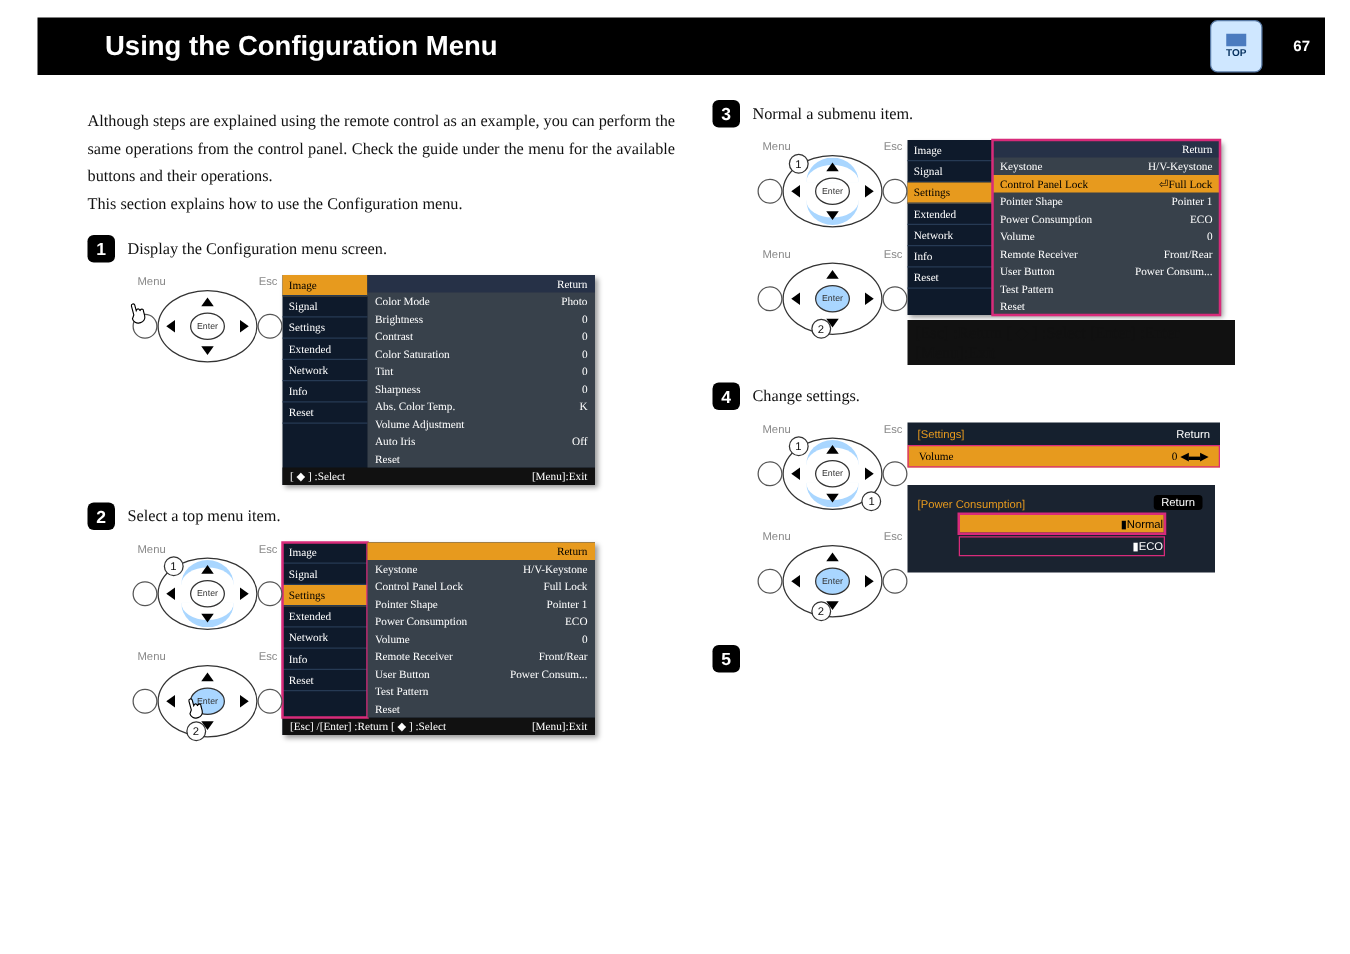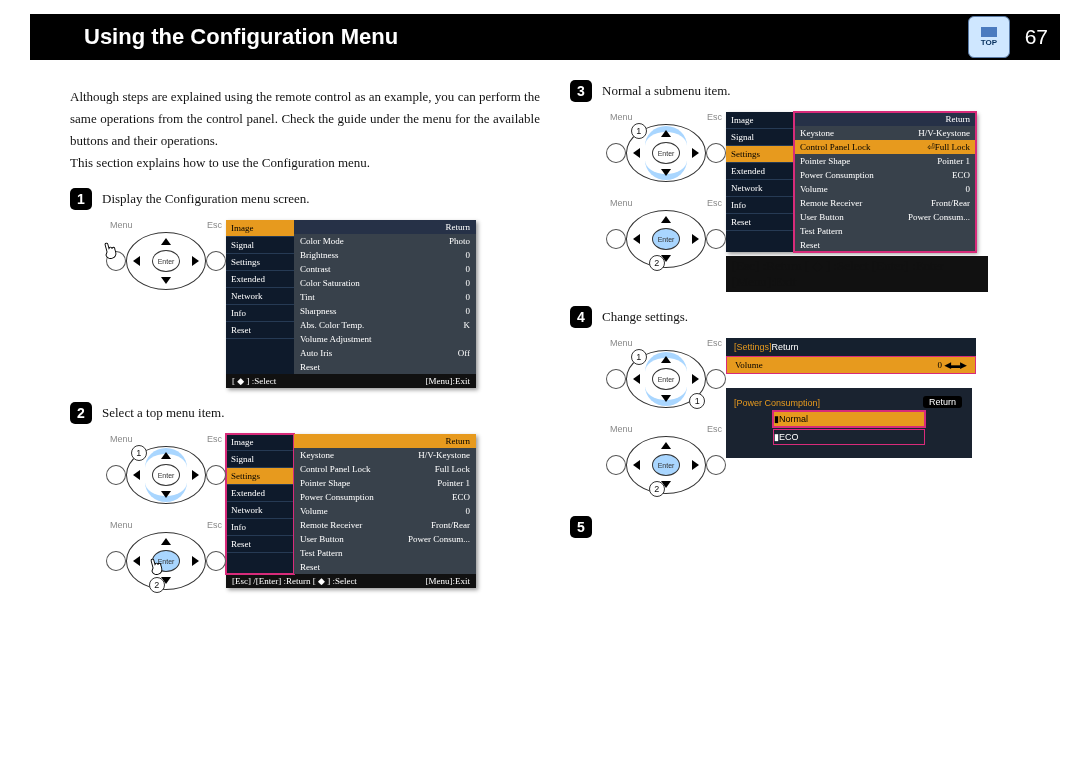--- a/index.html
+++ b/index.html
@@ -33,22 +33,22 @@
     font-weight: 700;
     font-size: 22px;
   }
   .pagenum {
     position: absolute;
     right: 12px;
     top: 50%;
     transform: translateY(-50%);
     color: #fff;
     font-family: "Segoe UI", Arial, sans-serif;
-    font-weight: 400;
-    font-size: 21px;
+    font-weight: 700;
+    font-size: 12px;
   }
   .top-icon {
     position: absolute;
     right: 50px;
     top: 50%;
     transform: translateY(-50%);
     width: 40px;
     height: 40px;
     background: #cfe7ff;
     border: 1px solid #5a7ba6;
@@ -133,30 +133,30 @@
   .osd-main { flex:1; background:#38414b; }
   .osd-main .hdr { display:flex;justify-content:flex-end;padding:2px 6px;background:#263147;}
   .osd-main .line { display:flex;justify-content:space-between;padding:2px 6px;}
   .osd-main .line.sel { background:#e79a1e;color:#000;}
   .osd-foot { background:#111;padding:2px 6px;display:flex;justify-content:space-between;}
   .osd .pinkside { outline:2px solid #d82b7a; outline-offset:-1px;}
   .osd .pinkmain { outline:2px solid #d82b7a; outline-offset:-1px;}
 
   .osd-small { width:250px;font-size:9px;}
   .osd-bar {
-    background:#15202e;color:#e79a1e;padding:4px 8px;display:flex;
+    background:#15202e;color:#e79a1e;padding:4px 8px;display:flex;justify-content:space-between;
     font-family:Arial,sans-serif;font-size:9px;
   }
   .osd-volume { background:#e79a1e;color:#000;display:flex;justify-content:space-between;padding:3px 8px;border:1px solid #d82b7a;}
   .pcbox {
     margin-top:14px;background:#1a2330;padding:10px 8px 14px;font-family:Arial,sans-serif;font-size:9px;color:#fff;
     position:relative;width:230px;
   }
   .pcbox .title{color:#e79a1e;}
-  .pcopt { margin:4px auto 0;width:150px;text-align:left;padding:2px 0;}
+  .pcopt { margin:4px auto 0;width:163px;text-align:right;padding:2px 0;}
   .pcopt.sel{ background:#e79a1e;color:#000;outline:2px solid #d82b7a;}
   .pcopt.other{ outline:1px solid #d82b7a;color:#fff;}
   .retsmall { position:absolute;top:8px;right:10px;background:#000;padding:1px 6px;border-radius:3px;color:#fff;}
 
   .remote-col { display:flex;flex-direction:column;gap:16px;}
 </style>
 </head>
 <body>
 
 <div class="page">

